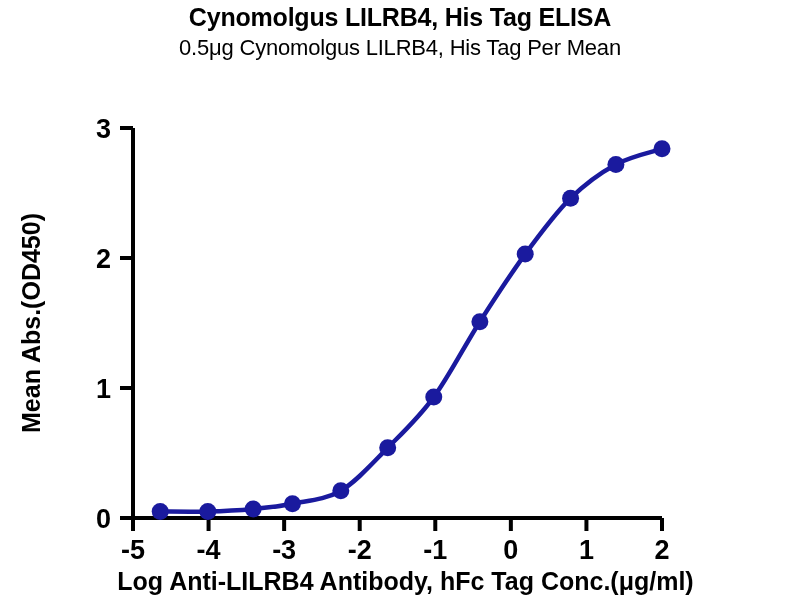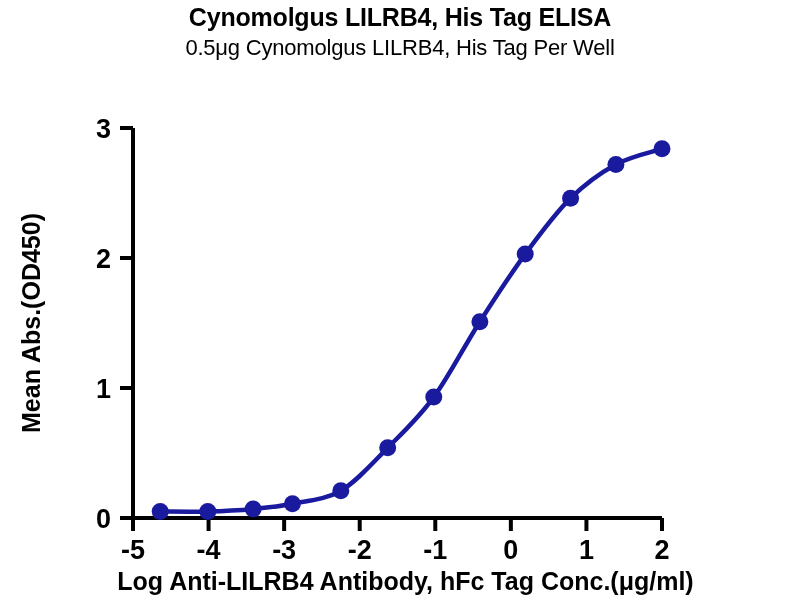--- a/index.html
+++ b/index.html
@@ -49,21 +49,21 @@
     top: 0;
     left: 0;
   }
 </style>
 </head>
 <body>
 
 <div id="figure">
 
   <div id="title">Cynomolgus LILRB4, His Tag ELISA</div>
-  <div id="subtitle">0.5μg Cynomolgus LILRB4, His Tag Per Well</div>
+  <div id="subtitle">0.5μg Cynomolgus LILRB4, His Tag Per Mean</div>
 
   <svg id="plot-svg" width="800" height="600">
     <g id="axes-layer">
         <line x1="131" y1="518" x2="662" y2="518" stroke="#000000" stroke-width="4"></line>
         <line x1="133" y1="520" x2="133" y2="128" stroke="#000000" stroke-width="4"></line>
         <line x1="133" y1="518" x2="133" y2="531" stroke="#000000" stroke-width="4"></line>
         <line x1="208.57142857142856" y1="518" x2="208.57142857142856" y2="531" stroke="#000000" stroke-width="4"></line>
         <line x1="284.1428571428571" y1="518" x2="284.1428571428571" y2="531" stroke="#000000" stroke-width="4"></line>
         <line x1="359.71428571428567" y1="518" x2="359.71428571428567" y2="531" stroke="#000000" stroke-width="4"></line>
         <line x1="435.2857142857143" y1="518" x2="435.2857142857143" y2="531" stroke="#000000" stroke-width="4"></line>

